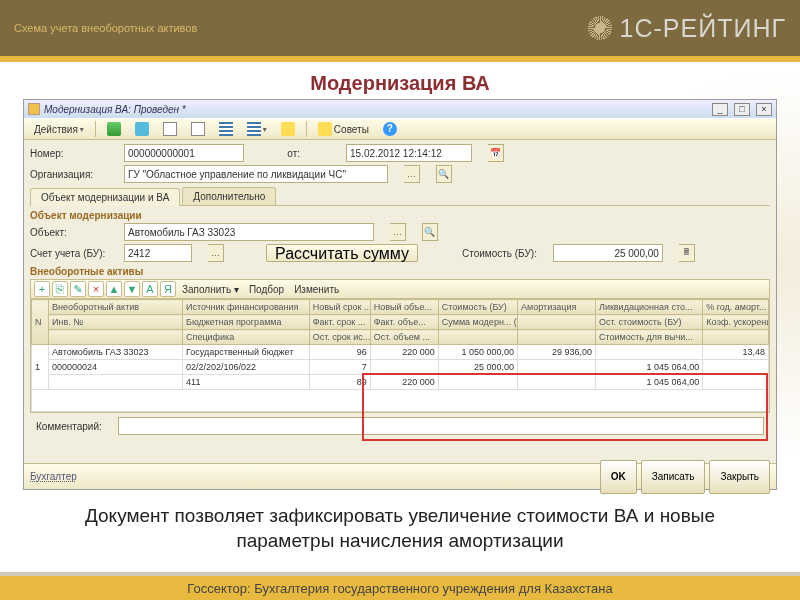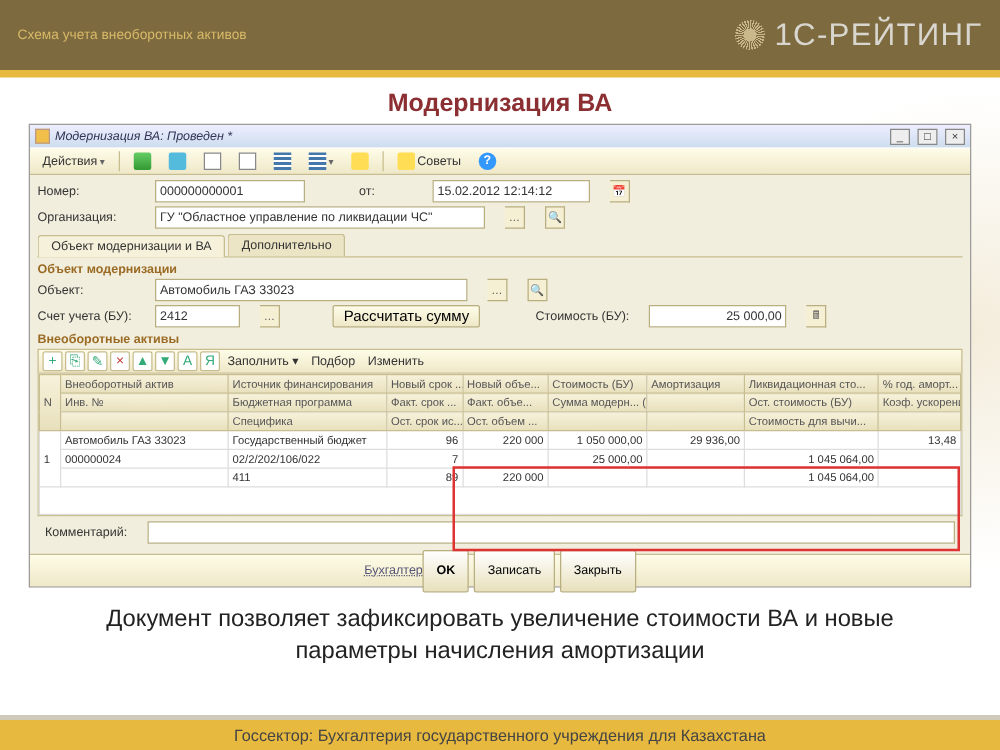--- a/index.html
+++ b/index.html
@@ -29,32 +29,32 @@
   .form-area{padding:4px 6px;}
   .frow{display:flex;align-items:center;margin-bottom:3px;gap:16px;}
   .flabel{width:78px;font-size:10px;}
   .input{height:18px;background:#fff;border:1px solid #b8ae80;padding:0 3px;display:flex;align-items:center;font-size:10px;}
   .input.sm{width:120px;} .input.dt{width:126px;margin-left:30px;} .input.org{width:264px;} .input.obj{width:250px;} .input.acc{width:68px;}
   .pick{width:16px;height:18px;border:1px solid #b8ae80;border-left:none;background:#f5efd4;display:flex;align-items:center;justify-content:center;font-size:9px;color:#555;}
   .tabs{display:flex;border-bottom:1px solid #c8bd8f;margin:4px 0 0;gap:0;}
   .tab{padding:3px 10px;border:1px solid #c8bd8f;border-bottom:none;background:#ece5c5;font-size:10px;border-radius:3px 3px 0 0;margin-right:2px;}
   .tab.active{background:#f6f1da;position:relative;top:1px;}
   .section-h{color:#9a6b25;font-weight:bold;font-size:10px;margin:4px 0 2px;}
-  .calc-btn{height:18px;border:1px solid #b8ae80;background:linear-gradient(#fefce8,#efe8c8);padding:0 8px;border-radius:2px;font-size:12px;}
+  .calc-btn{height:18px;border:1px solid #b8ae80;background:linear-gradient(#fefce8,#efe8c8);padding:0 8px;border-radius:2px;font-size:16px;}
   .mini-tb{height:20px;background:linear-gradient(#fefce8,#efe8c8);border:1px solid #c8bd8f;display:flex;align-items:center;padding:0 3px;gap:2px;}
   .mini-tb .ib{width:16px;height:16px;border:1px solid #c8bd8f;background:#fff;border-radius:2px;display:flex;align-items:center;justify-content:center;font-size:11px;color:#3a7;}
   .mini-tb .tb-txt{padding:0 4px;font-size:10px;}
   .grid{border:1px solid #c8bd8f;border-top:none;background:#fff;}
   table.g{width:100%;border-collapse:collapse;font-size:9px;table-layout:fixed;}
   table.g th{background:linear-gradient(#f6f1da,#e8e0bc);border:1px solid #c8bd8f;padding:2px 3px;font-weight:normal;text-align:left;height:15px;color:#555;overflow:hidden;white-space:nowrap;}
   table.g td{border:1px solid #ddd;padding:2px 3px;height:15px;overflow:hidden;white-space:nowrap;}
   .num-col{text-align:right;}
   .hl-box{position:absolute;border:2px solid #d33;pointer-events:none;}
   .foot-row{display:flex;align-items:center;padding:4px 6px;gap:4px;}
-  .btn-bar{height:26px;background:linear-gradient(#fefce8,#efe8c8);border-top:1px solid #c8bd8f;display:flex;align-items:center;justify-content:center;padding:0 6px;}
+  .btn-bar{height:26px;background:linear-gradient(#fefce8,#efe8c8);border-top:1px solid #c8bd8f;display:flex;align-items:center;justify-content:space-between;padding:0 6px;margin-top:20px;}
   .win-btn{height:34px;padding:0 10px;border:1px solid #b8ae80;background:linear-gradient(#fff,#e8e0bc);border-radius:2px;font-size:10px;}
   .win-btn.primary{font-weight:bold;}
   .caption{text-align:center;font-size:19px;color:#222;margin:14px 40px 0;line-height:1.3;}
   .footer-band{position:absolute;bottom:0;left:0;right:0;height:24px;background:#e8b93f;display:flex;align-items:center;justify-content:center;color:#444;font-size:13px;}
   .footer-pre{position:absolute;bottom:24px;left:0;right:0;height:4px;background:#cfcabb;}
   .bg-deco{position:absolute;right:0;top:60px;bottom:28px;width:120px;background:radial-gradient(circle at 80% 40%,rgba(210,180,110,.25),transparent 60%);pointer-events:none;}
   col.cn{width:14px;} col.ca{width:110px;} col.cf{width:104px;} col.cs1{width:50px;} col.cs2{width:56px;} col.cv{width:65px;} col.cam{width:64px;} col.cl{width:88px;} col.cp{width:54px;}
 </style>
 </head>
 <body>

